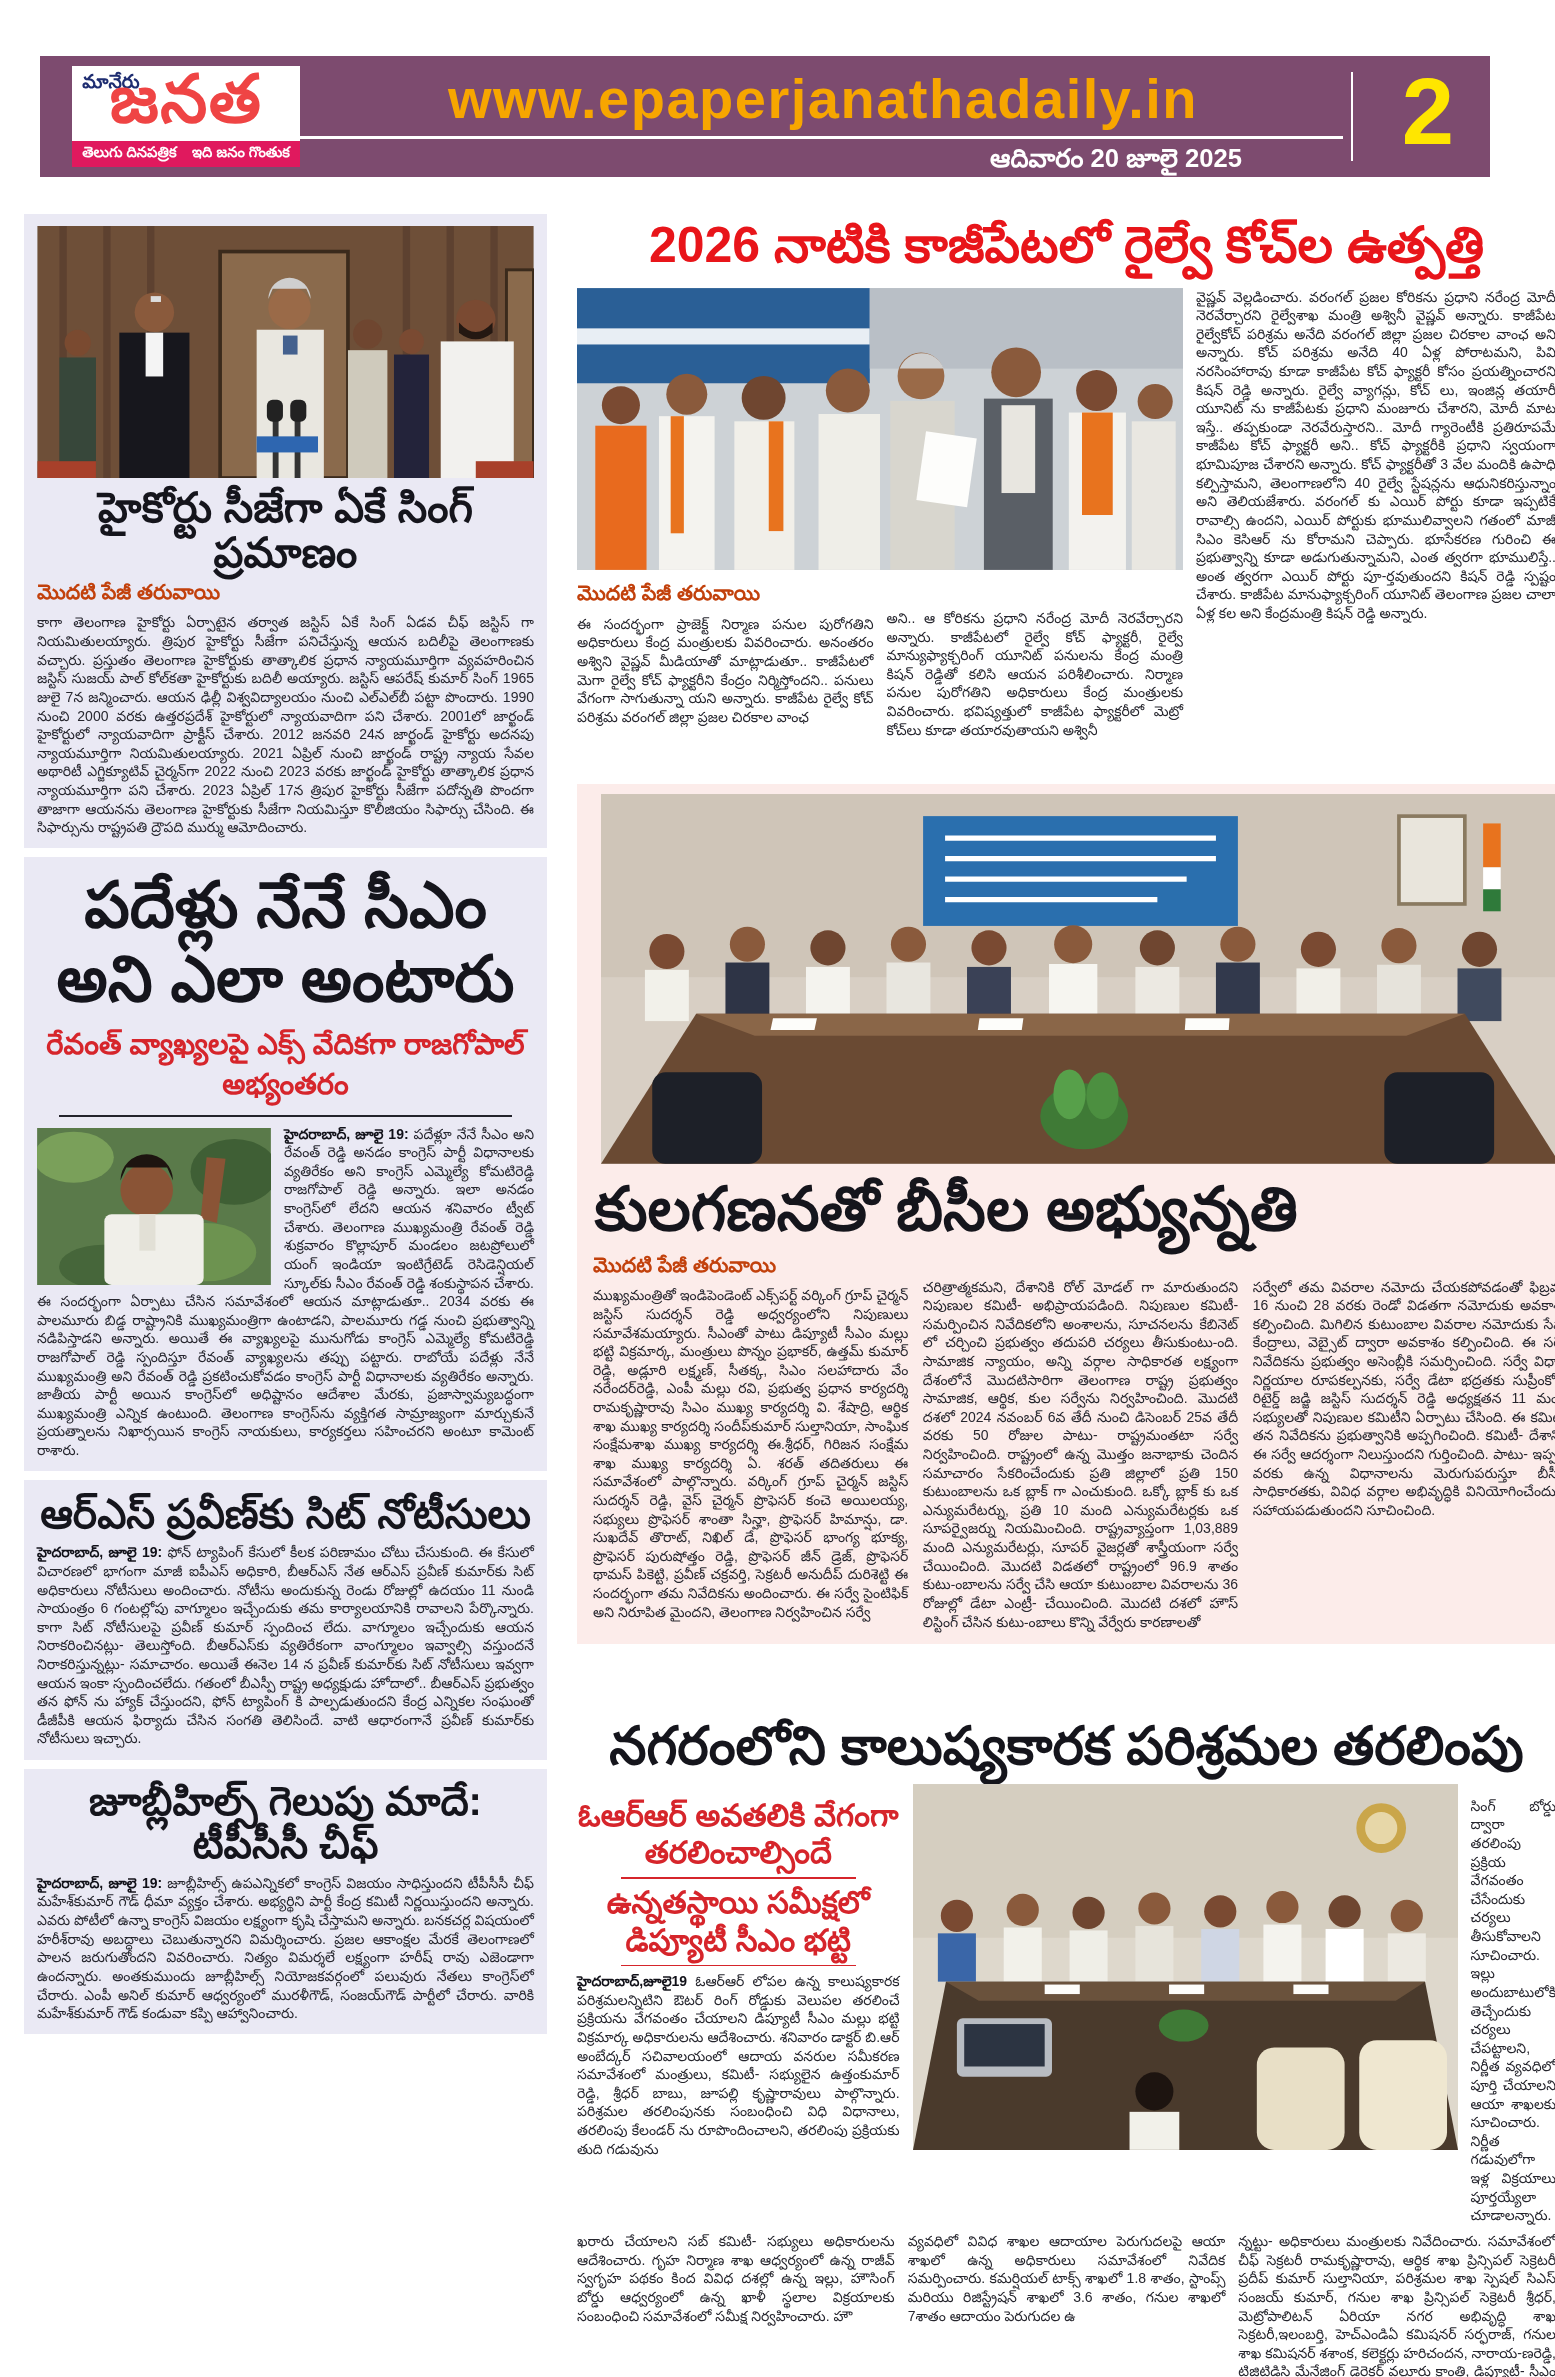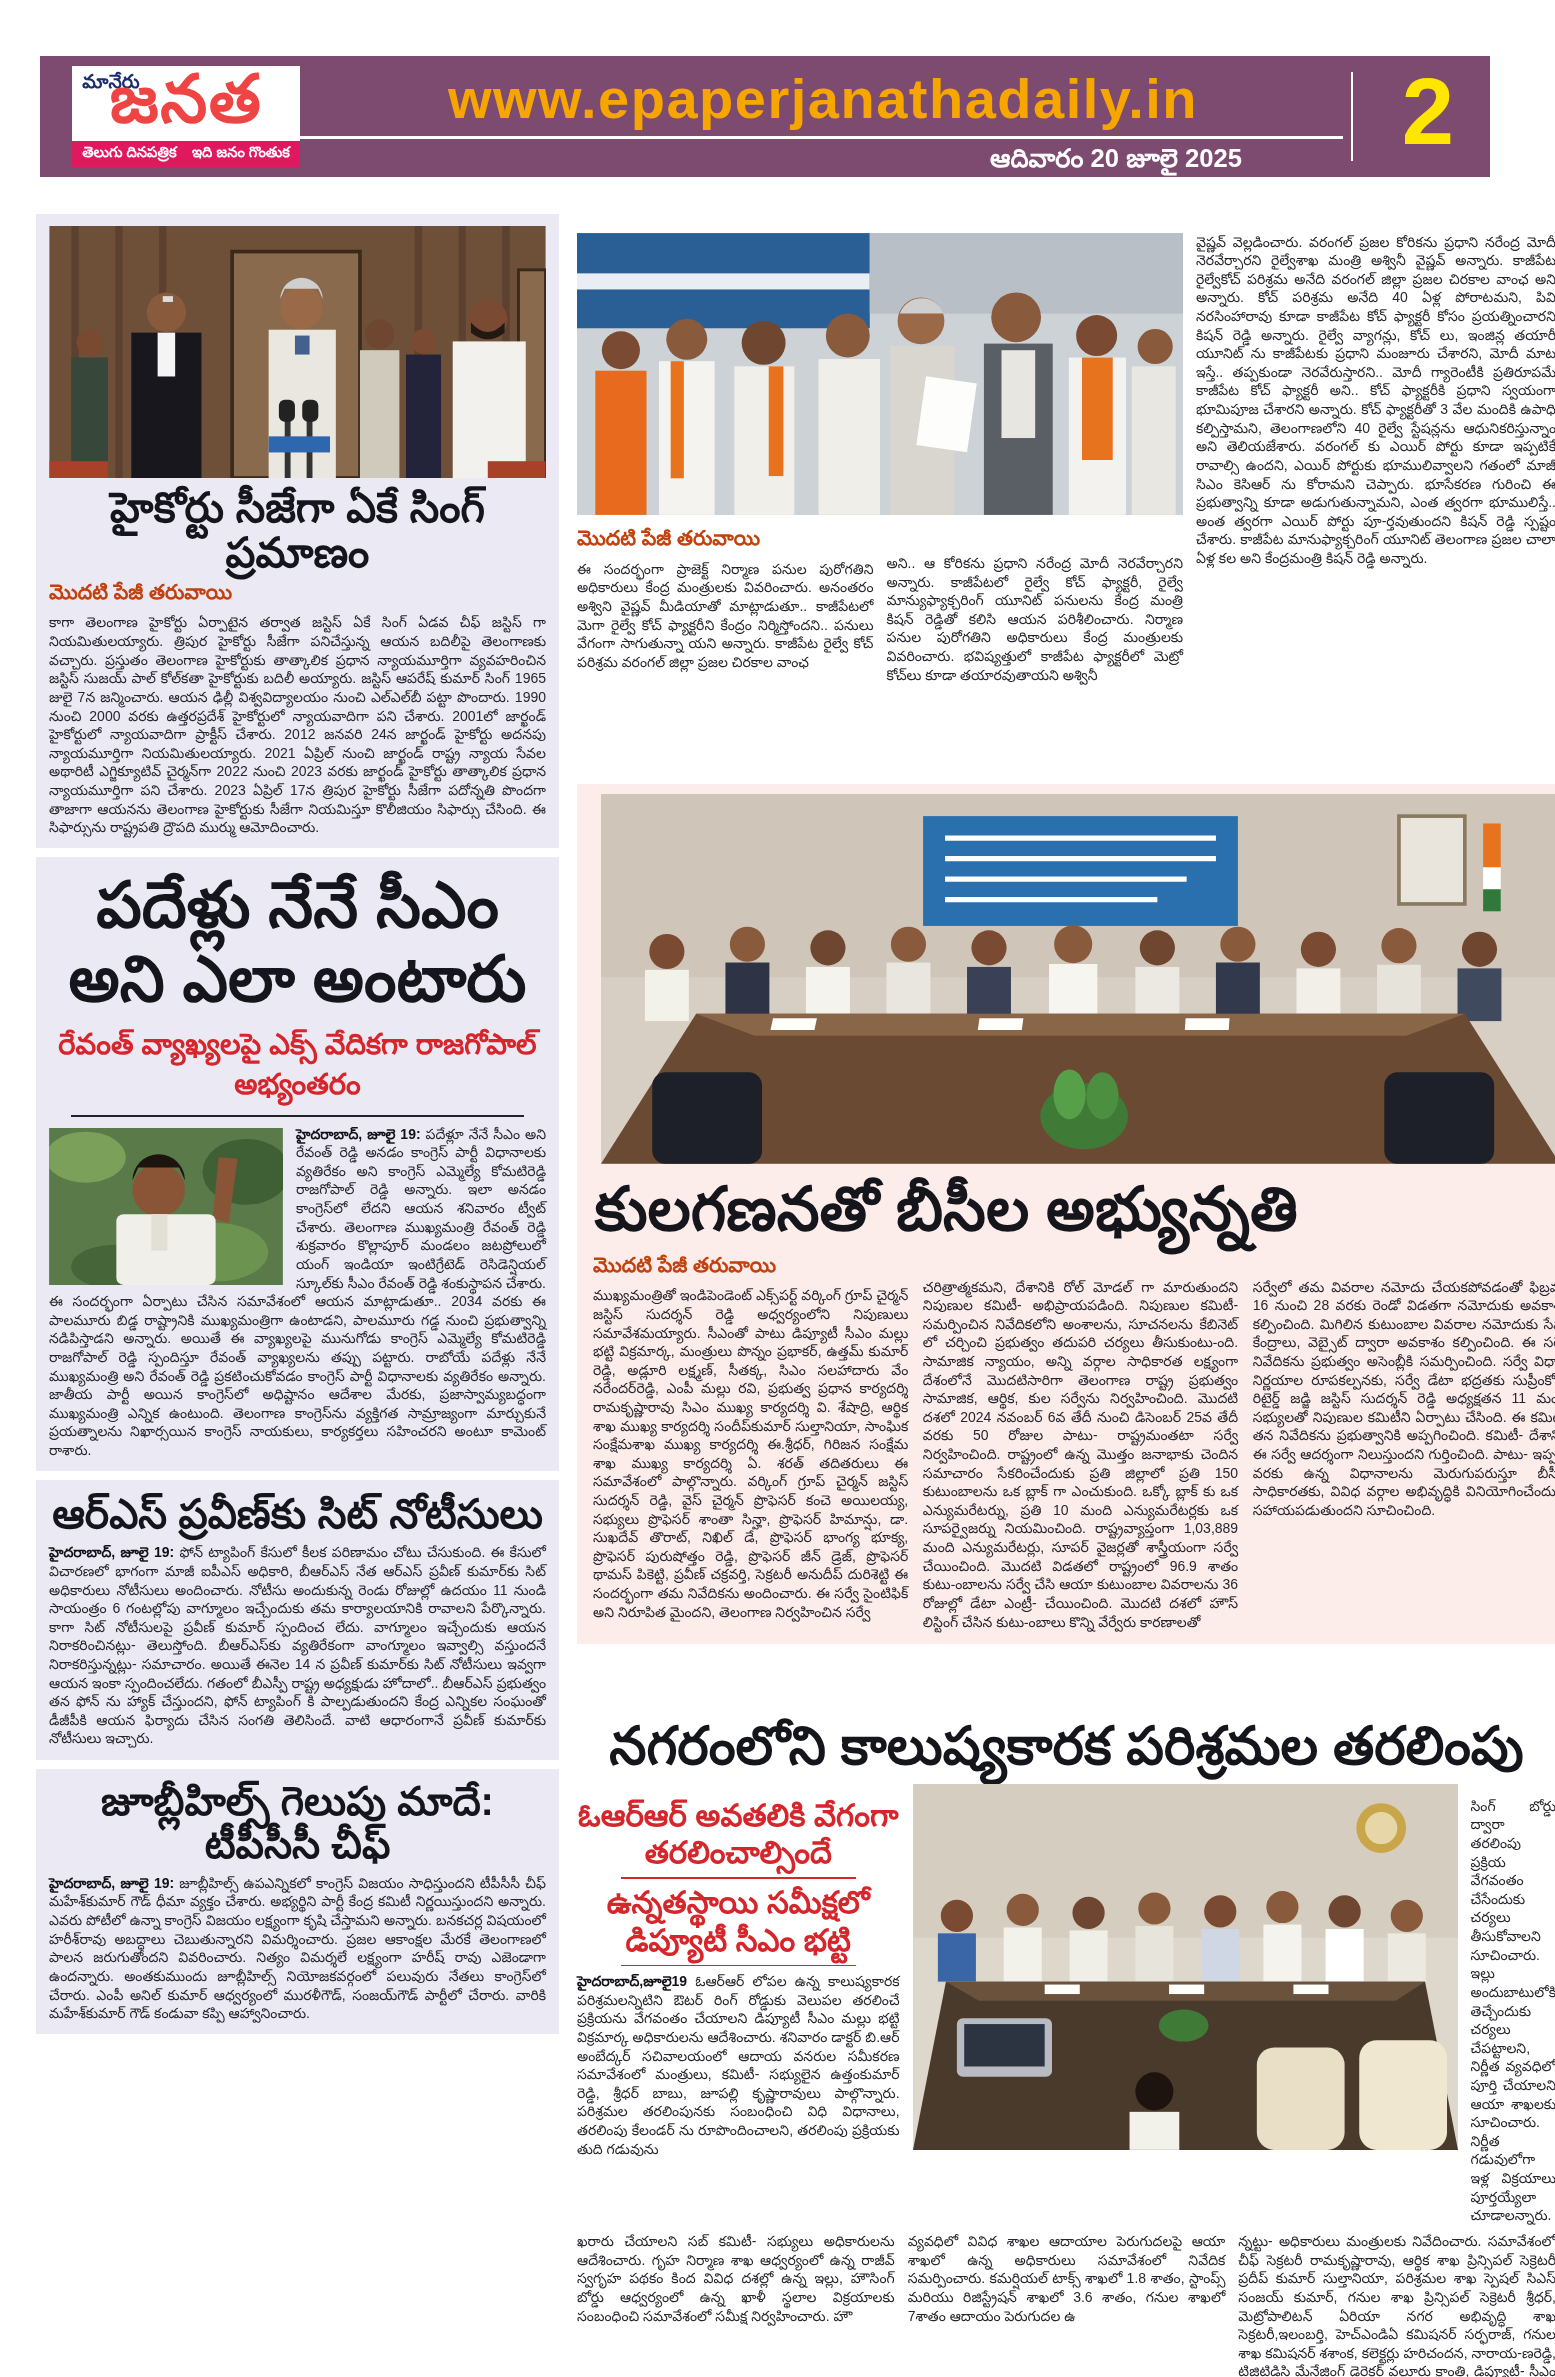--- a/index.html
+++ b/index.html
@@ -24,21 +24,21 @@
   .sub-red{color:#d6252b;font-weight:bold;text-align:center;}
   .rule{height:2.2px;background:#23232b;margin:7.3px 22px;}
   .rule-red{height:1.5px;background:#d6252b;margin:5.9px 44px;}
   .tag-red{color:#c2410c;font-weight:bold;font-size:20.5px;margin:4.4px 0;}
   .dateline{font-weight:bold;color:#101018;}
   .body-txt{font-size:14px;line-height:1.33;color:#26262e;text-align:justify;}
   .photo{display:block;background:#ccc;}
   .photo svg{display:block;}
 
   
-  .left-col{position:absolute;left:36px;top:214px;width:523px;height:2163px;overflow:hidden;}
+  .left-col{position:absolute;left:24px;top:214px;width:523px;height:2163px;overflow:hidden;}
   .a1-photo{width:497px;height:252px;margin:0 auto 7.3px;}
   .a1-head{font-size:42px;}
   .a2-head{font-size:64px;line-height:1.15;}
   .a2-sub{font-size:29px;margin-top:11.7px;}
   .a2-photo{float:left;width:234px;height:157px;margin:2.9px 13px 4.4px 0;}
   .a3-head{font-size:41px;}
   .a4-head{font-size:40px;}
 
   
   .rail{position:absolute;left:577px;top:218px;width:979px;}
@@ -174,20 +174,21 @@
       <div class="h-black a4-head">జూబ్లీహిల్స్ గెలుపు మాదే: టీపీసీసీ చీఫ్</div>
       <div class="body-txt" style="margin-top:7.3px">
         <span class="dateline">హైదరాబాద్, జూలై 19:</span>
         <span>జూబ్లీహిల్స్ ఉపఎన్నికలో కాంగ్రెస్ విజయం సాధిస్తుందని టీపీసీసీ చీఫ్ మహేశ్‌కుమార్ గౌడ్ ధీమా వ్యక్తం చేశారు. అభ్యర్థిని పార్టీ కేంద్ర కమిటీ నిర్ణయిస్తుందని అన్నారు. ఎవరు పోటీలో ఉన్నా కాంగ్రెస్ విజయం లక్ష్యంగా కృషి చేస్తామని అన్నారు. బనకచర్ల విషయంలో హరీశ్‌రావు అబద్ధాలు చెబుతున్నారని విమర్శించారు. ప్రజల ఆకాంక్షల మేరకే తెలంగాణలో పాలన జరుగుతోందని వివరించారు. నిత్యం విమర్శలే లక్ష్యంగా హరీష్ రావు ఎజెండాగా ఉందన్నారు. అంతకుముందు జూబ్లీహిల్స్ నియోజకవర్గంలో పలువురు నేతలు కాంగ్రెస్‌లో చేరారు. ఎంపీ అనిల్ కుమార్ ఆధ్వర్యంలో మురళీగౌడ్, సంజయ్‌గౌడ్ పార్టీలో చేరారు. వారికి మహేశ్‌కుమార్ గౌడ్ కండువా కప్పి ఆహ్వానించారు.</span>
       </div>
     </div>
 
   </div>
 
   <div class="rail">
+    <div class="rail-head">2026 నాటికి కాజీపేటలో రైల్వే కోచ్‌ల ఉత్పత్తి</div>
     <div class="rail-grid">
       <div class="rail-left">
         <div class="photo rail-photo">
           <svg viewBox="0 0 828 385" width="606" height="282">
             <rect width="828" height="385" fill="#cdd2d6"></rect>
             <rect x="0" y="0" width="400" height="130" fill="#2a5f96"></rect>
               <rect x="0" y="55" width="400" height="22" fill="#e8eef4"></rect>
             <rect x="400" y="0" width="428" height="110" fill="#b9bfc6"></rect>
             <g>
               <circle cx="60" cy="160" r="26" fill="#7a4a32"></circle>

